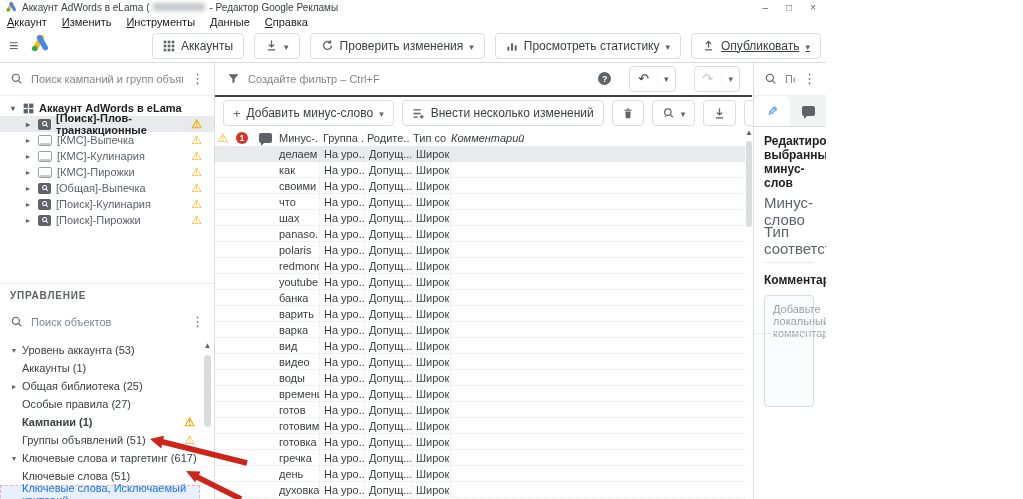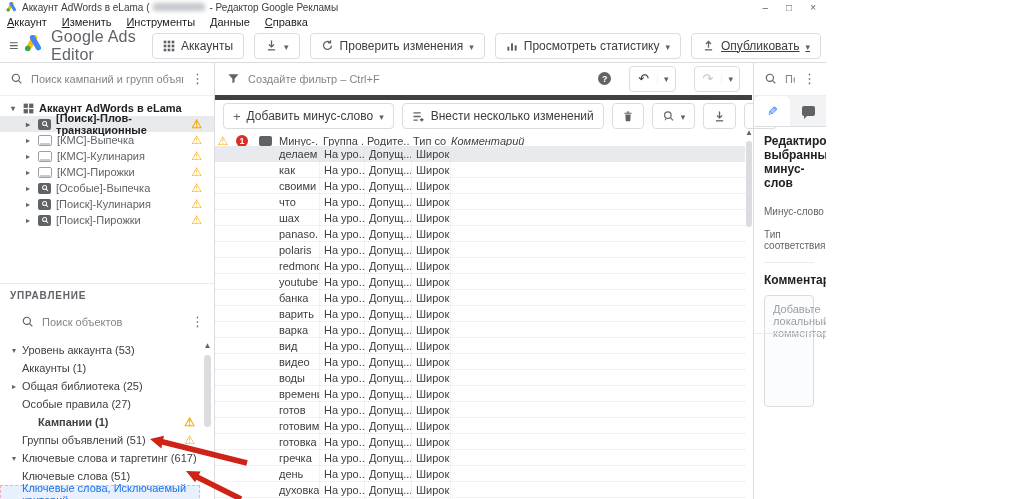--- a/index.html
+++ b/index.html
@@ -46,34 +46,34 @@
   .camp-row.selected{background:#e8eaed;color:#202124;font-weight:bold;}
   .ico-search-camp{width:13px;height:11px;border-radius:2px;background:#5f6368;display:inline-flex;
                    align-items:center;justify-content:center;flex:none;}
   .ico-display-camp{width:12px;height:9px;border:1.4px solid #9aa0a6;border-radius:2px;flex:none;position:relative;}
   .ico-display-camp::after{content:"";position:absolute;left:1px;right:1px;bottom:0;height:2px;background:#c7cbcf;}
   .warn{margin-left:auto;margin-right:12px;color:#f9ab00;font-size:12px;line-height:1;flex:none;}
   .warn::after{content:"⚠";}
   .mgmt-divider{position:absolute;top:221px;left:0;right:0;height:1px;background:#e8eaed;}
   .mgmt-label{position:absolute;top:228px;left:10px;font-size:10px;font-weight:bold;color:#5f6368;
               letter-spacing:.8px;}
-  .lp-objsearch{position:absolute;top:243px;left:11px;right:0;border-bottom:none;}
+  .lp-objsearch{position:absolute;top:243px;left:0;right:0;border-bottom:none;}
   .mgmt-tree{position:absolute;top:279px;left:0;right:0;}
   .m-row{height:16px;display:flex;align-items:center;font-size:11px;color:#3c4043;margin-right:14px;
          padding-left:8px;gap:3px;border:1px solid transparent;}
   .m-row.ind1{padding-left:8px;}
-  .m-row.bold{font-weight:bold;margin-left:16px;}
+  .m-row.bold{font-weight:bold;}
   .m-row.selected{background:#e8f0fe;color:#1a73e8;border:1px dashed #f3b0aa;}
   .m-row .warn{margin-right:4px;}
   .sb-scroll{position:absolute;right:2px;top:279px;bottom:2px;width:9px;}
   .sb-scroll .up{font-size:8px;color:#5f6368;text-align:center;height:12px;}
   .sb-scroll .thumb{width:7px;margin:2px auto 0;height:72px;background:#dadce0;border-radius:4px;}
   
   .filter-row{height:33px;display:flex;align-items:center;gap:8px;padding:0 12px;
-              border-bottom:5px solid #404040;font-size:11px;color:#80868b;}
+              border-bottom:2px solid #404040;font-size:11px;color:#80868b;}
   .help-dot{width:13px;height:13px;border-radius:50%;background:#5f6368;color:#fff;font-size:9px;
             display:inline-flex;align-items:center;justify-content:center;margin-left:auto;font-weight:bold;}
   .mini-split{height:24px;border:1px solid #dadce0;border-radius:4px;display:inline-flex;align-items:center;
               margin-left:10px;background:#fff;}
   .mini-split .half{padding:0 8px;display:inline-flex;align-items:center;font-size:13px;color:#3c4043;}
   .mini-split .half + .half{border-left:1px solid #f1f3f4;padding:0 6px;}
   .mini-split.disabled .half{color:#c3c7cb;}
   .undo::after{content:"↶";} .redo::after{content:"↷";}
   .actions-row{height:32px;display:flex;align-items:center;padding:0 8px;gap:8px;}
   .ac-btn{height:24px;border:1px solid #dadce0;border-radius:4px;background:#fff;display:inline-flex;
@@ -107,21 +107,21 @@
   .rp-tab{width:44px;display:flex;align-items:center;justify-content:center;}
   .rp-tab.active{background:#fff;border-radius:6px 6px 0 0;}
   .pencil{color:#1a73e8;font-size:13px;transform:scaleX(-1);display:inline-block;}
   .pencil::after{content:"✎";}
   .bubble{width:13px;height:10px;background:#5f6368;border-radius:2px;position:relative;}
   .bubble::after{content:"";position:absolute;left:2px;bottom:-3px;border:3px solid transparent;
                  border-top-color:#5f6368;border-left-color:#5f6368;}
   .rp-body{position:absolute;top:63px;left:0;right:0;bottom:0;padding:9px 12px 0 10px;}
   .rp-h{font-size:12px;font-weight:bold;color:#202124;margin-bottom:9px;}
   .f-row{display:flex;align-items:center;height:24px;margin-bottom:5px;}
-  .f-label{width:80px;flex:none;font-size:10px;color:#5f6368;}
+  .f-label{width:80px;flex:none;font-size:15px;color:#5f6368;}
   .f-value{flex:1;display:flex;align-items:center;background:#fafbfc;border-bottom:1px solid #e3e5e8;
            padding:0 6px;height:24px;font-size:11px;color:#202124;}
   .f-value .right{margin-left:auto;color:#9aa0a6;font-size:10px;}
   .rp-div{height:1px;background:#e8eaed;margin:10px 0 10px 0;}
   .rp-h2{font-size:12px;font-weight:bold;color:#202124;margin-bottom:8px;}
   .rp-textarea{height:96px;border:1px solid #dadce0;border-radius:4px;background:#fbfcfd;
                padding:7px 8px;font-size:11px;color:#9aa0a6;}
   .rp-div2{position:absolute;top:271px;left:0;right:0;height:1px;background:#e8eaed;}
   
   .overlay{position:absolute;inset:0;pointer-events:none;z-index:50;}
@@ -159,21 +159,20 @@
 
   <div class="toolbar">
     <span class="burger">≡</span>
     <span>
       <svg width="19" height="17" viewBox="0 0 24 22">
         <rect x="6" y="-1" width="7" height="22" rx="3.5" transform="rotate(30 9.5 10)" fill="#fbbc04"></rect>
         <rect x="11" y="-1" width="7" height="22" rx="3.5" transform="rotate(-30 14.5 10)" fill="#4285f4"></rect>
         <circle cx="4.5" cy="17.5" r="3.6" fill="#34a853"></circle>
       </svg>
     </span>
-    <span class="brand">Google Ads Editor</span>
     <span class="tb-group">
       <span class="tb-btn">
         <span class="icon-g">
           <svg width="12" height="12" viewBox="0 0 18 18" fill="currentColor">
             <rect x="1" y="1" width="4" height="4"></rect>
               <rect x="7" y="1" width="4" height="4"></rect>
               <rect x="13" y="1" width="4" height="4"></rect>
             <rect x="1" y="7" width="4" height="4"></rect>
               <rect x="7" y="7" width="4" height="4"></rect>
               <rect x="13" y="7" width="4" height="4"></rect>
@@ -285,21 +284,21 @@
             <span class="warn"></span>
           </div>
           <div class="camp-row">
             <span class="exp">▸</span>
             <span class="ico-search-camp">
               <svg width="8" height="8" viewBox="0 0 20 20" fill="none" stroke="#fff" stroke-width="2.6">
                 <circle cx="9" cy="9" r="5"></circle>
                 <path d="M13 13l4.5 4.5"></path>
               </svg>
             </span>
-            <span>[Особые]-Выпечка</span>
+            <span>[Общая]-Выпечка</span>
             <span class="warn"></span>
           </div>
           <div class="camp-row">
             <span class="exp">▸</span>
             <span class="ico-search-camp">
               <svg width="8" height="8" viewBox="0 0 20 20" fill="none" stroke="#fff" stroke-width="2.6">
                 <circle cx="9" cy="9" r="5"></circle>
                 <path d="M13 13l4.5 4.5"></path>
               </svg>
             </span>

